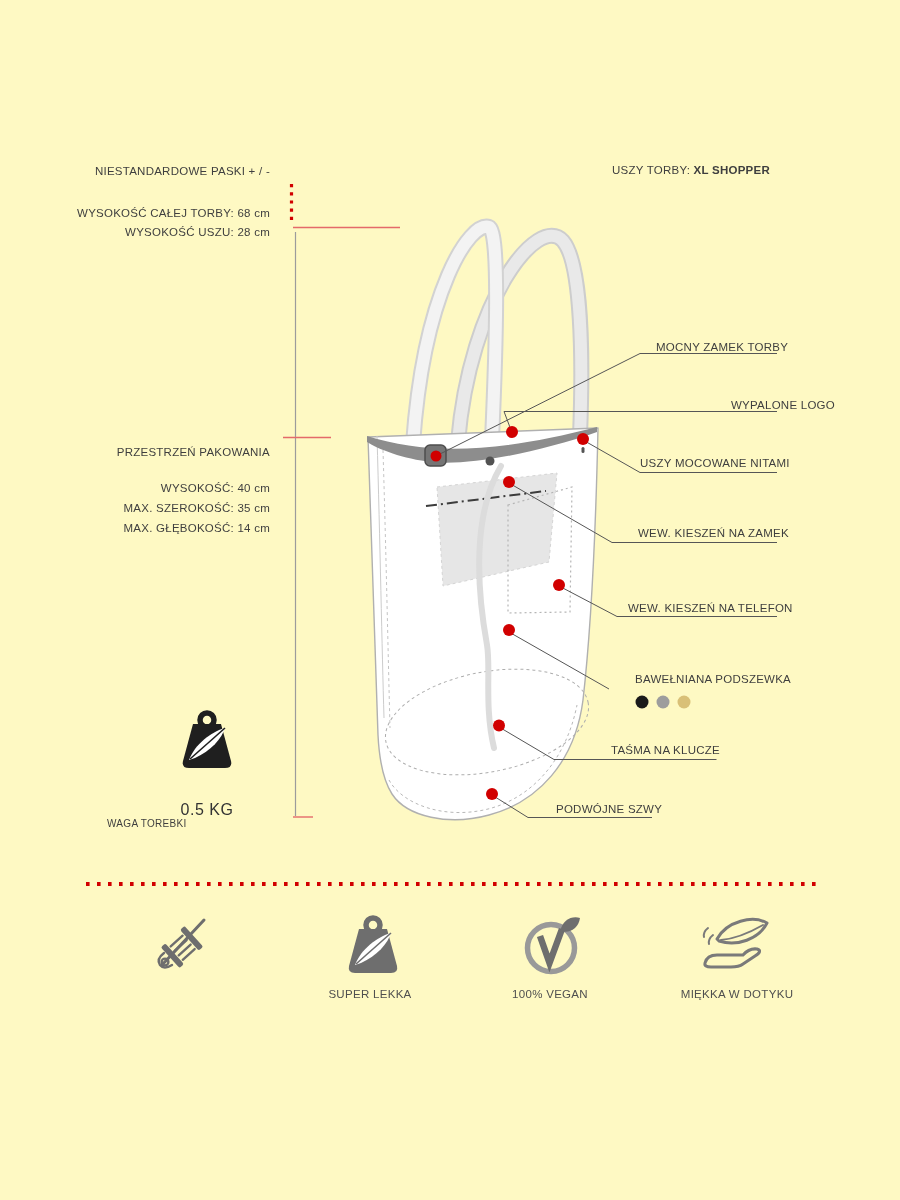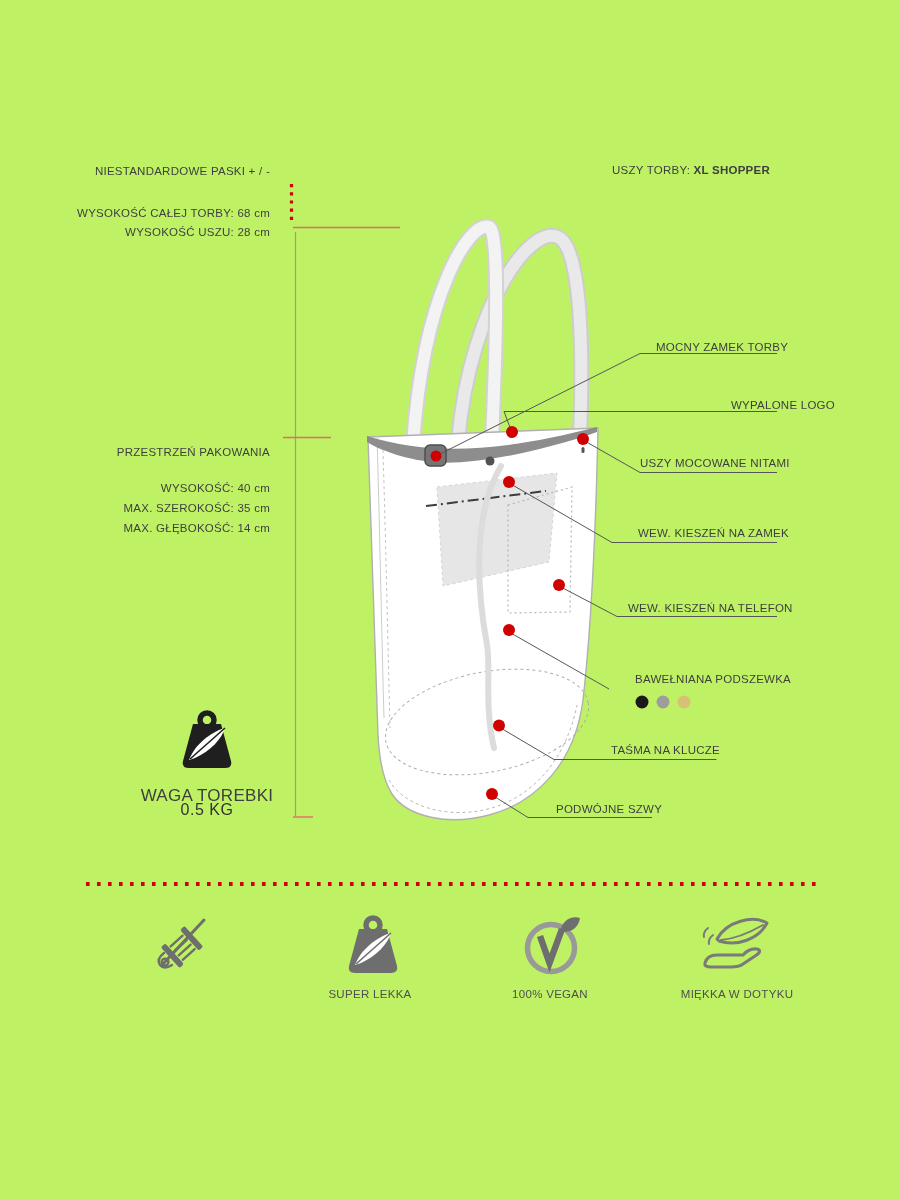--- a/index.html
+++ b/index.html
@@ -1,28 +1,28 @@
 <!DOCTYPE html>
 <html style="--accent: #d10000;"><head>
 <meta charset="utf-8">
 <style>
   :root{ --accent:#d10000; }
   html,body{margin:0;padding:0;background:#fff;}
-  .page{position:relative;width:900px;height:1200px;background:#bef264;overflow:hidden;
+  .page{position:relative;width:900px;height:1200px;background:#fef9c3;overflow:hidden;
         font-family:"Liberation Sans",sans-serif;color:#3f3f3f;}
   .illu{position:absolute;left:0;top:0;}
   .lbl{position:absolute;font-size:11.5px;letter-spacing:.25px;color:#3f3f3f;white-space:nowrap;}
   .rt{text-align:right;}
   .b{font-weight:bold;}
   .red-fill{fill:var(--accent);}
   .red-stroke{stroke:var(--accent);}
   .caption{position:absolute;width:220px;text-align:center;font-size:11.5px;
            letter-spacing:.3px;color:#4f4f4f;line-height:17px;}
   .icon{position:absolute;}
-  .waga{position:absolute;left:107px;width:200px;text-align:center;font-size:17px;letter-spacing:.3px;}
+  .waga{position:absolute;left:107px;width:200px;text-align:left;font-size:10px;letter-spacing:.3px;margin-top:32px;}
   .waga-val{position:absolute;left:107px;width:200px;text-align:center;font-size:16px;letter-spacing:.5px;color:#333;}
   .watermark{position:absolute;right:8px;top:1160px;font-size:27px;font-weight:bold;
              letter-spacing:.5px;color:#79757a;}
 </style>
 </head>
 <body>
 
 <div class="page">
 
   <svg class="illu" width="900" height="1200" viewBox="0 0 900 1200">

